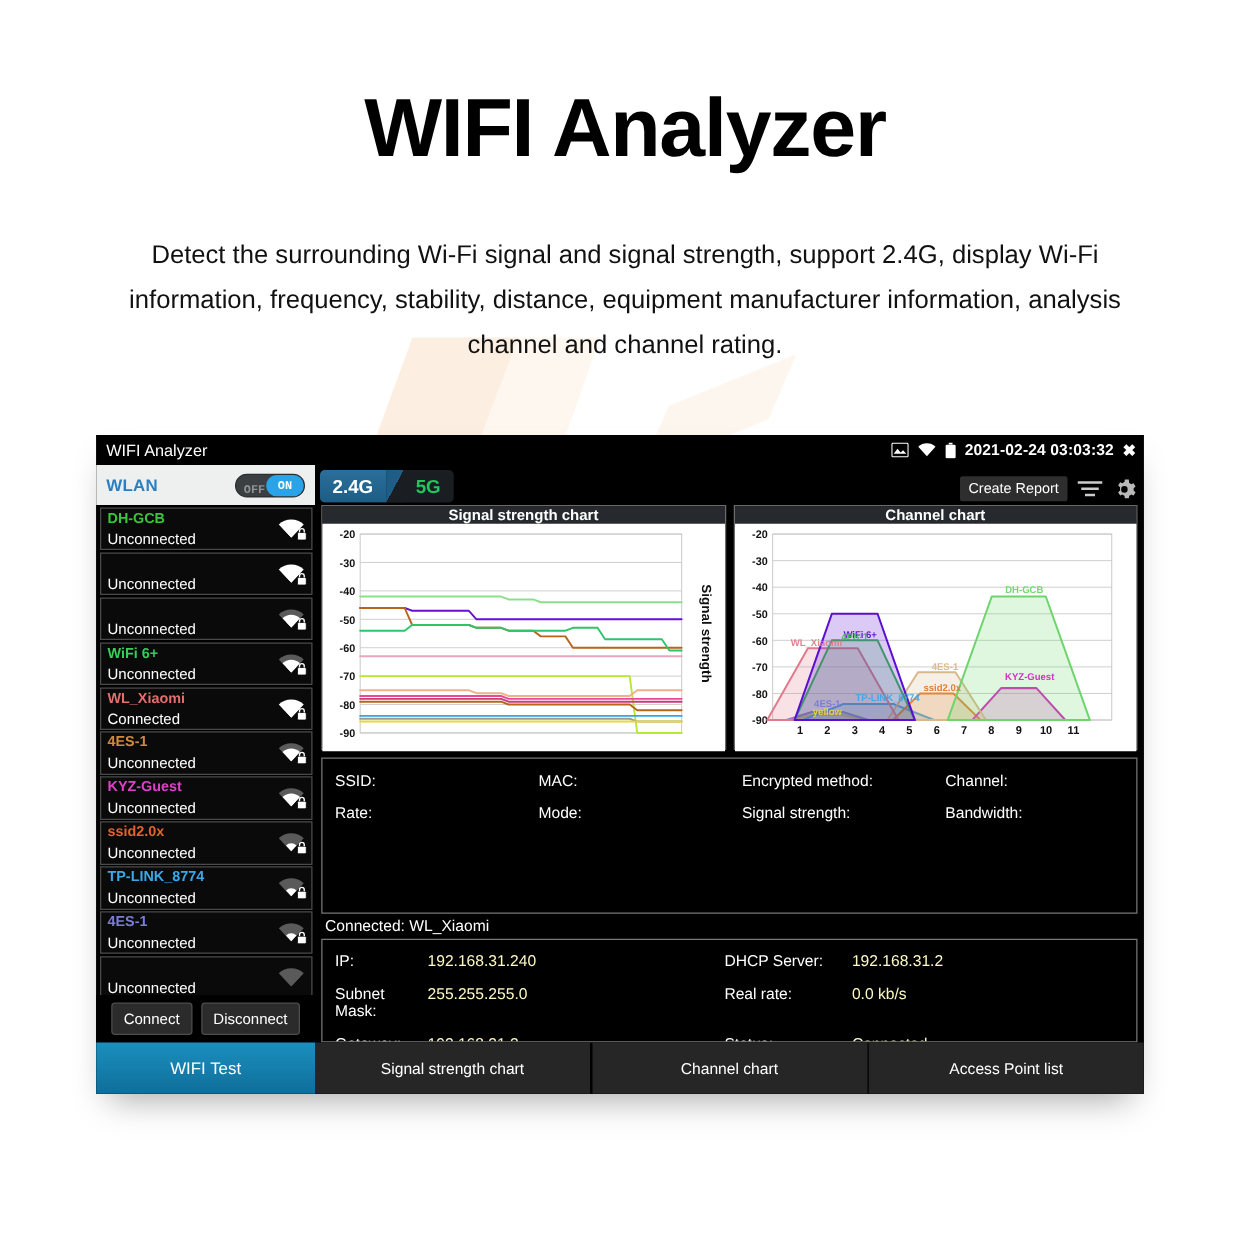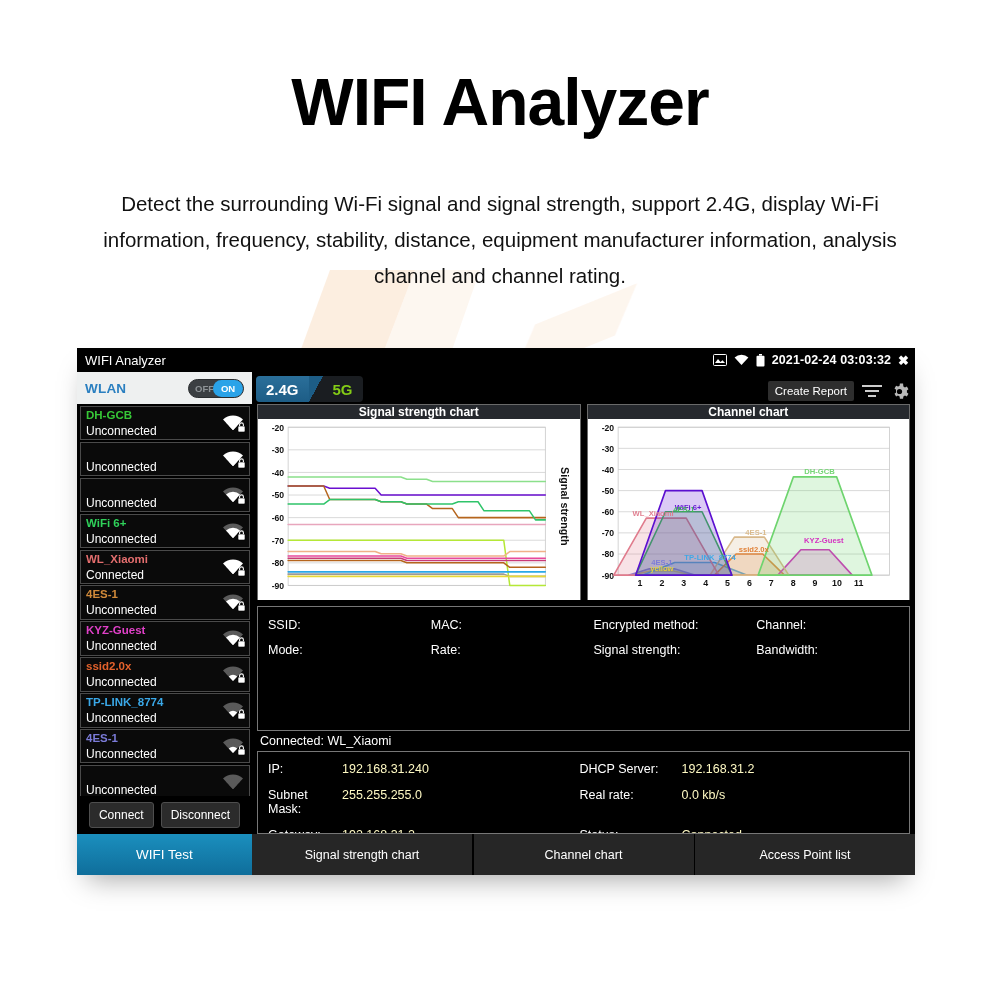--- a/index.html
+++ b/index.html
@@ -58,22 +58,23 @@
 
   
   .sidebar { width: 175px; background: #000; display: flex; flex-direction: column; }
   .wlan-bar {
     height: 32px; background: #eef0f0; display: flex; align-items: center;
     padding: 0 8px;
   }
   .wlan-label { font-size: 13.5px; color: #2a7fc0; font-weight: bold; letter-spacing:.2px;}
   .toggle {
     margin-left: auto; width: 56px; height: 19px; border-radius: 10px;
-    background: #3b3f42; position: relative; display:flex; align-items:center;
+    background: #3b3f42; position: relative; display:flex; align-items:flex-end;
     border: 1px solid #2a2d2f;
+    font-family: Liberation Mono, monospace;
   }
   .toggle .t-off { font-size: 9.5px; color: #8e9396; font-weight: bold; padding-left: 6px; }
   .toggle .t-on {
     position: absolute; right: 0; top: 0; width: 30px; height: 17px;
     border-radius: 9px; background: #2aa3e8; color: #fff;
     font-size: 9.5px; font-weight: bold; display: flex; align-items:center; justify-content:center;
   }
 
   .ap-list { flex: 1; overflow: hidden; padding: 2px 2px 0 3px; }
   .ap-item {
@@ -99,21 +100,21 @@
   
   .content { flex: 1; background: #000; display: flex; flex-direction: column; }
 
   .toolbar { height: 32px; position: relative; display: flex; align-items: flex-end; padding-left: 4px; }
   .seg {
     display: flex; height: 26px; border-radius: 4px; overflow: hidden;
     background: #1a1d21; margin-bottom: 2px; position: relative;
   }
   .seg-item {
     font-size: 15px; font-weight: bold; display: flex; align-items: center;
-    padding: 0 10px; color: #84cc16;
+    padding: 0 10px; color: #22c55e;
   }
   .seg-item.active {
     color: #fff;
     background: linear-gradient(#2a6f9a,#1d5d86);
   }
   .seg-skew { width: 14px; background: linear-gradient(to bottom right,#1d5d86 50%, #1a1d21 50%); }
   .toolbar-right { margin-left: auto; display: flex; align-items: center; gap: 8px; padding-right: 6px; margin-bottom: 3px;}
   .report-btn { background: #2e2e2e; color: #fff; font-size: 11.5px; padding: 4px 7px; border-radius: 2px; }
 
   .charts { display: flex; gap: 6px; padding: 0 5px; height: 196px; }
@@ -483,22 +484,22 @@
             </div>
           </div>
 
         </div>
 
         <div class="info-card" id="info-card">
             <div class="info-cell">SSID:</div>
             <div class="info-cell">MAC:</div>
             <div class="info-cell">Encrypted method:</div>
             <div class="info-cell">Channel:</div>
+            <div class="info-cell">Rate:</div>
             <div class="info-cell">Mode:</div>
-            <div class="info-cell">Rate:</div>
             <div class="info-cell">Signal strength:</div>
             <div class="info-cell">Bandwidth:</div>
             <div class="info-cell"></div>
           </div>
 
         <div class="conn-line">Connected: WL_Xiaomi</div>
 
         <div class="net-card" id="net-card">
             <div class="net-k">IP:</div>
             <div class="net-v">192.168.31.240</div>

